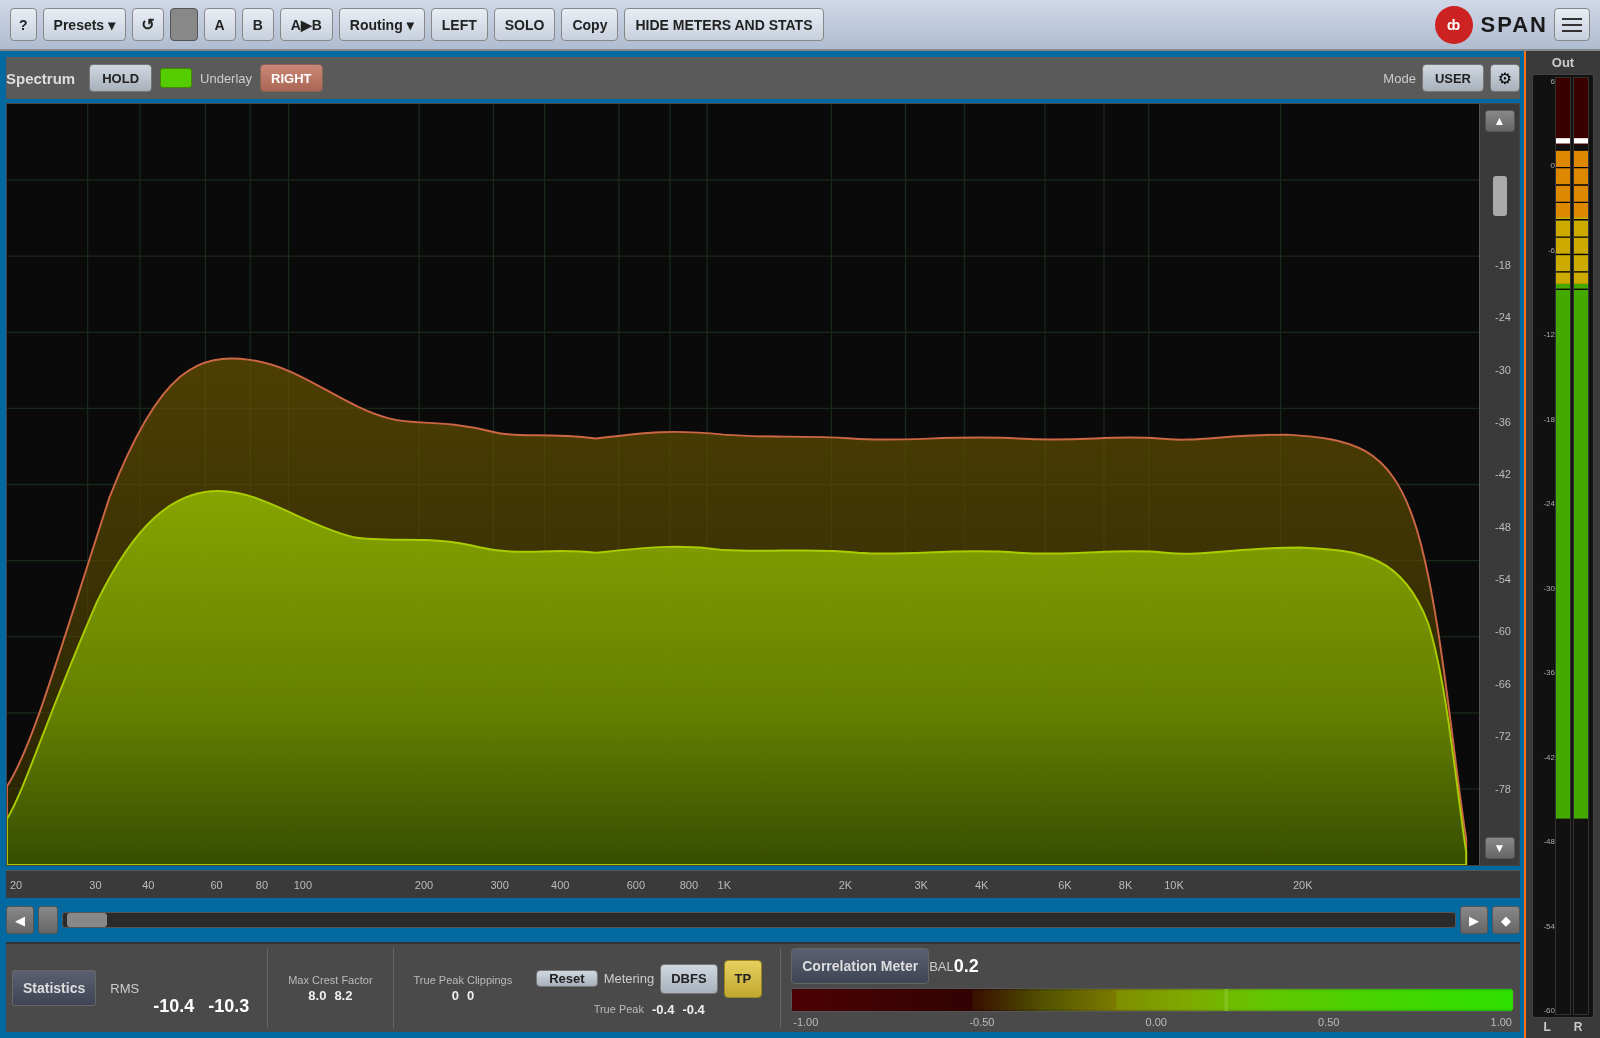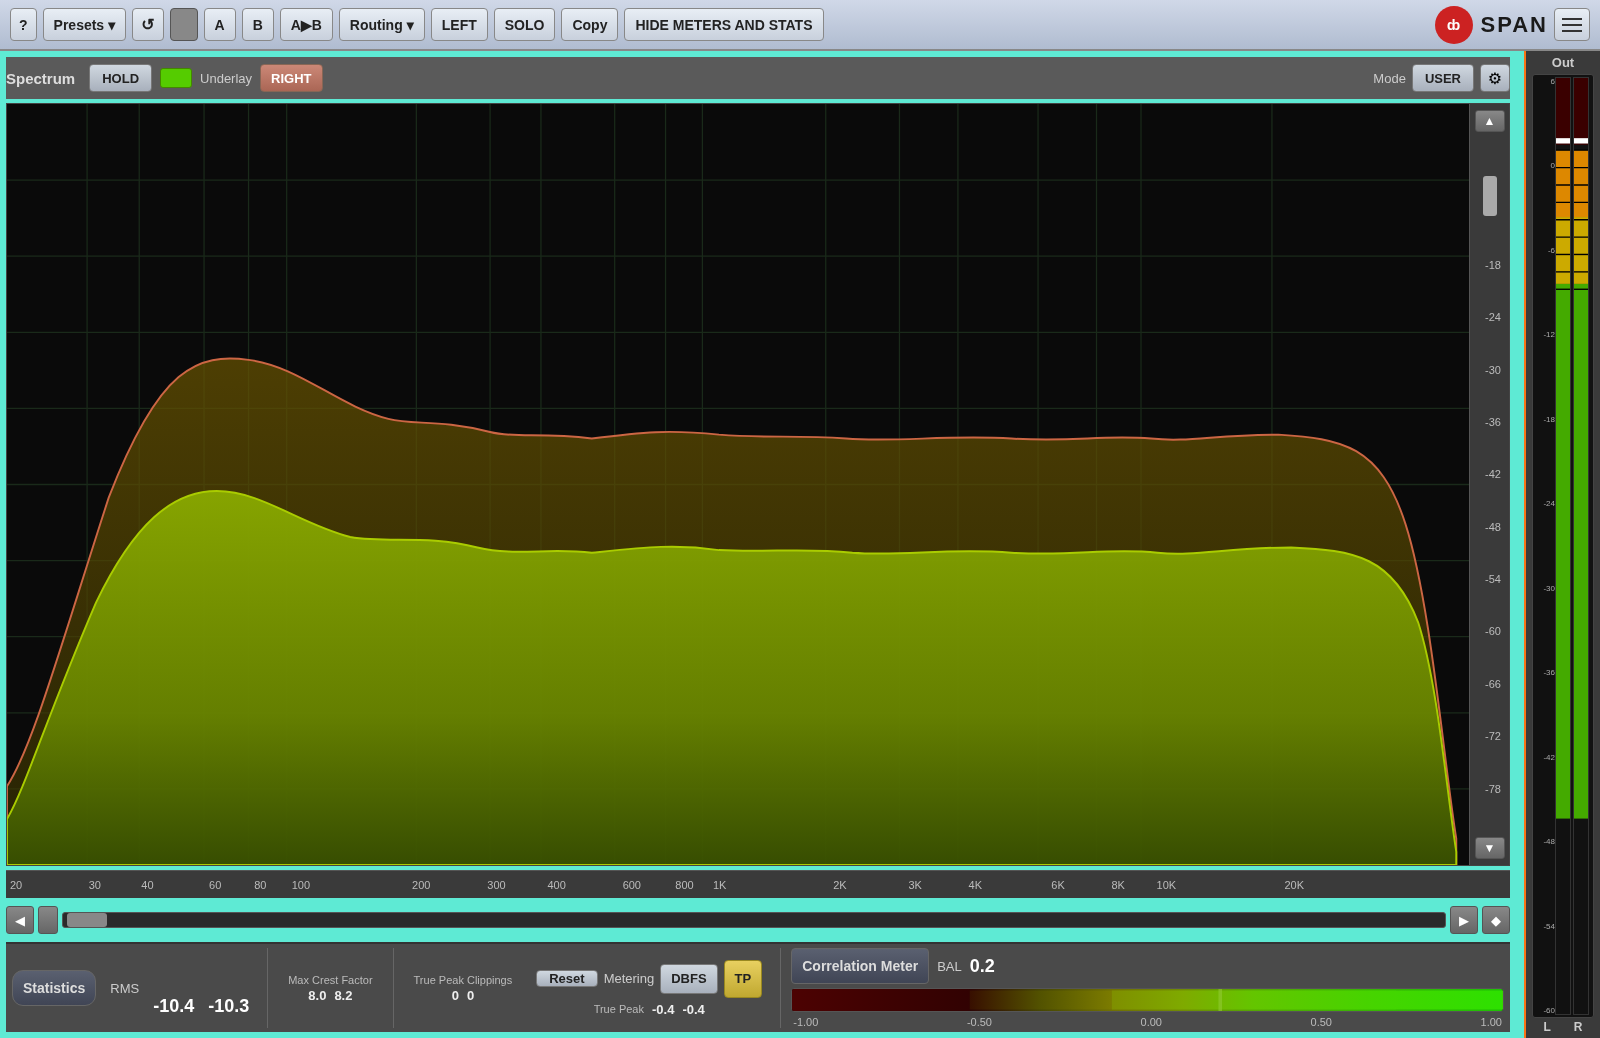--- a/index.html
+++ b/index.html
@@ -73,22 +73,22 @@
       display: flex;
       flex-direction: row;
       overflow: hidden;
     }
 
     
     .left-panel {
       flex: 1;
       display: flex;
       flex-direction: column;
-      background: #5eead4;
-      padding: 6px 14px 6px 6px;
+      background: #0369a1;
+      padding: 6px 4px 6px 6px;
       gap: 4px;
     }
 
     
     .spectrum-header {
       height: 42px;
       background: #5a5a5a;
       display: flex;
       align-items: center;
       gap: 8px;
@@ -267,21 +267,21 @@
     }
     .stats-section {
       display: flex;
       flex-direction: column;
       justify-content: center;
       gap: 2px;
     }
     .stats-label-box {
       background: linear-gradient(180deg, #5a6070 0%, #404555 100%);
       border: 1px solid #666;
-      border-radius: 11px;
+      border-radius: 2px;
       padding: 4px 10px;
       font-size: 14px;
       font-weight: bold;
       color: #ddd;
       height: 36px;
       display: flex; align-items: center;
     }
     .stats-title { font-size: 11px; color: #bbb; }
     .stats-values { font-size: 13px; color: #eee; font-weight: bold; }
     .stats-rms-label { font-size: 13px; color: #ccc; }
@@ -322,21 +322,21 @@
     }
 
     
     .correlation-section {
       flex: 1;
       display: flex;
       flex-direction: column;
       gap: 4px;
     }
     .correlation-header {
-      display: flex; align-items: center; gap: 8px;
+      display: flex; align-items: center; gap: 0;
     }
     .correlation-label-box {
       background: linear-gradient(180deg, #5a6070 0%, #404555 100%);
       border: 1px solid #666;
       border-radius: 4px;
       padding: 4px 10px;
       font-size: 14px;
       font-weight: bold;
       color: #ddd;
       height: 36px;

